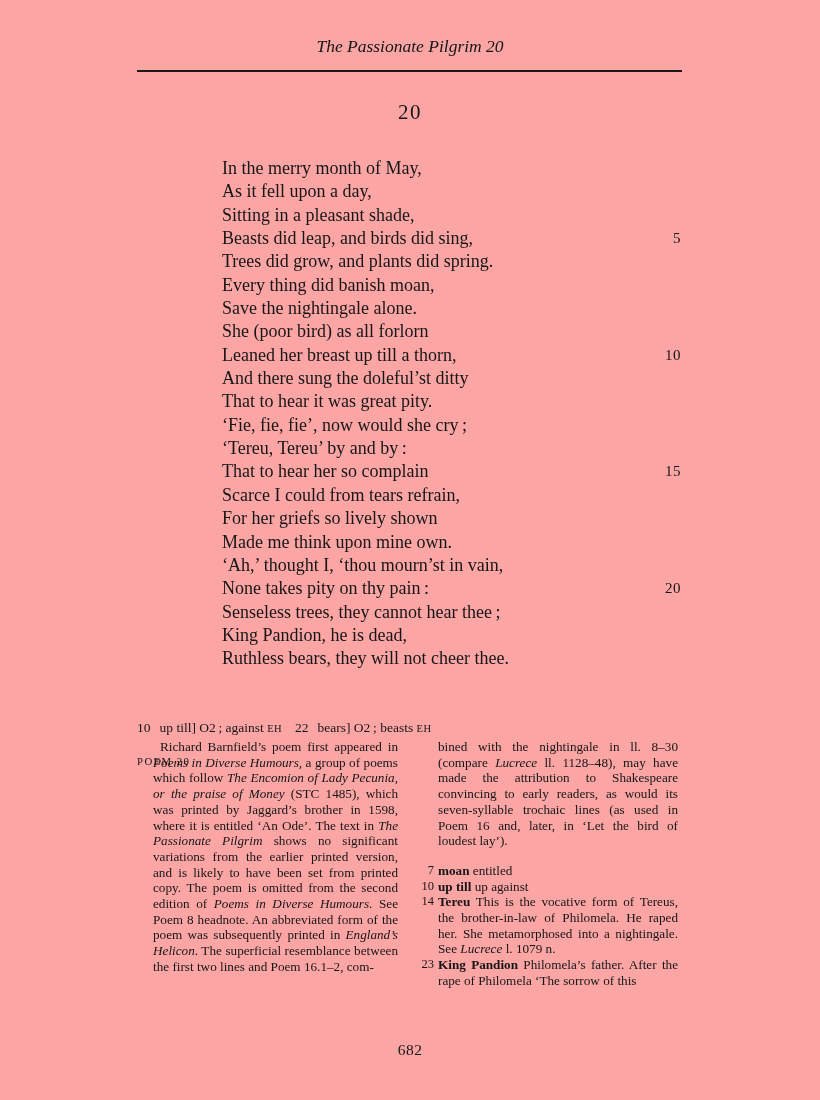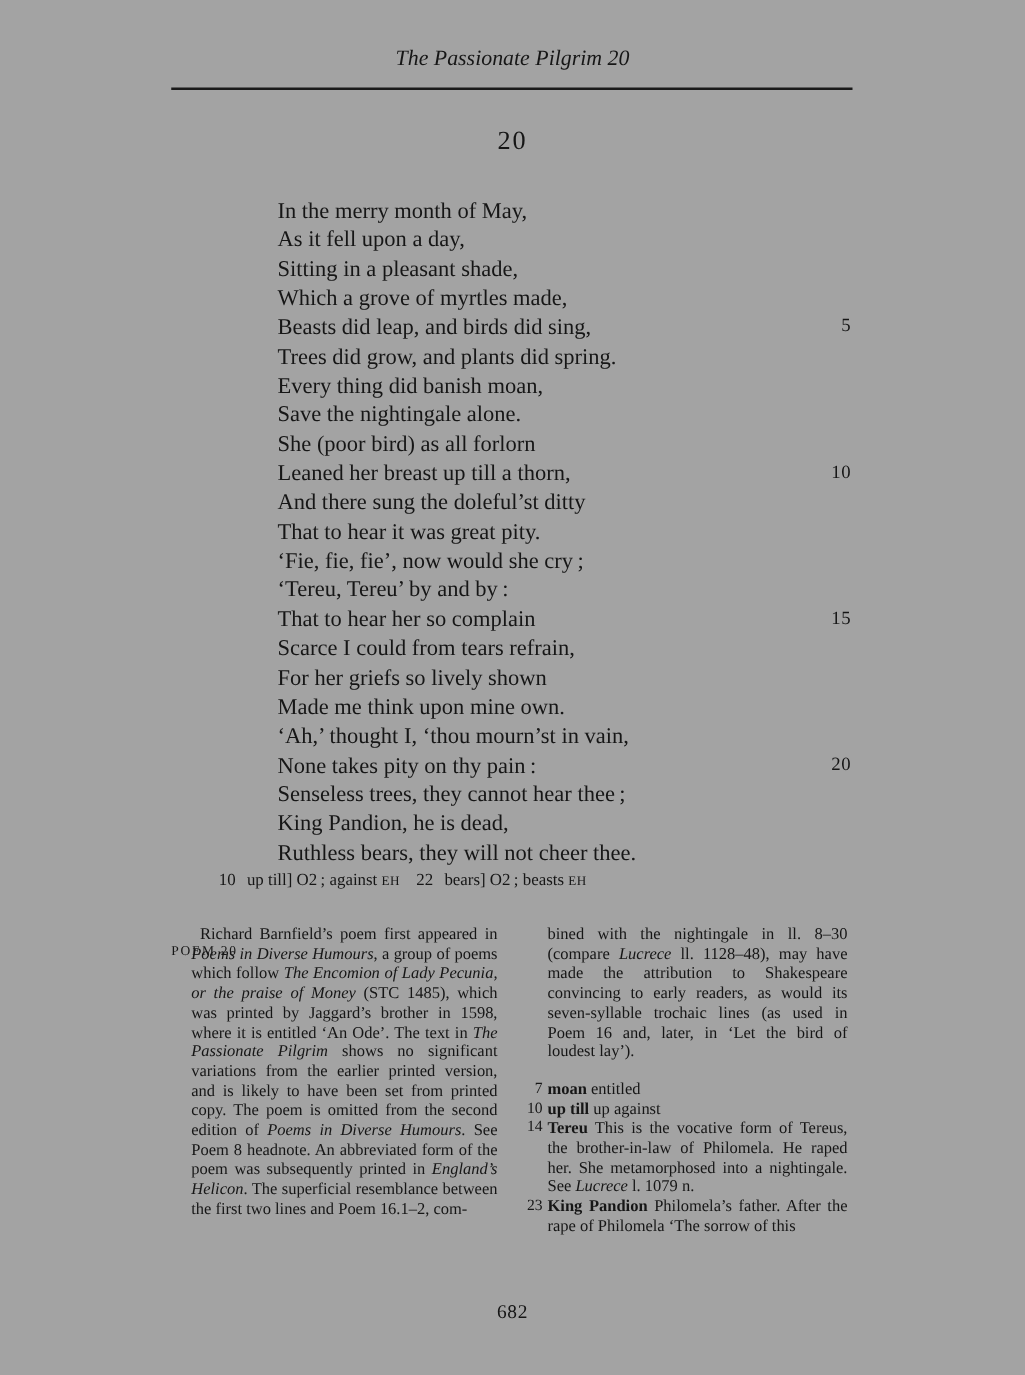--- a/index.html
+++ b/index.html
@@ -1,18 +1,18 @@
 <!DOCTYPE html>
 <html><head>
 <meta charset="utf-8">
 <title>The Passionate Pilgrim 20</title>
 <style>
   html,body{margin:0;padding:0;background:#ffffff;}
   .page{
-    position:relative;width:820px;height:1100px;background:#a3a3a3;
+    position:relative;width:820px;height:1100px;background:#fca5a5;
     color:#161616;font-family:"Liberation Serif","DejaVu Serif",serif;
     overflow:hidden;
   }
   .running-header{
     position:absolute;top:36px;left:0;width:100%;text-align:center;
     font-style:italic;font-size:17.5px;line-height:20px;
   }
   .header-rule{
     position:absolute;top:70px;left:137px;width:545px;height:1.8px;background:#1a1a1a;
   }
@@ -20,22 +20,22 @@
     position:absolute;top:100px;left:0;width:100%;text-align:center;
     font-size:21px;letter-spacing:1.5px;
   }
   .poem{
     position:absolute;top:157px;left:222px;width:459px;font-size:18px;
   }
   .pline{display:flex;height:23.35px;line-height:23.35px;}
   .pline .txt{white-space:pre;}
   .pline .num{margin-left:auto;font-size:15px;letter-spacing:0.5px;}
   .collation{
-    position:absolute;top:696px;left:137px;width:560px;
-    font-size:13.5px;line-height:16px;white-space:pre;margin-left:38px;
+    position:absolute;top:720px;left:137px;width:560px;
+    font-size:13.5px;line-height:16px;white-space:pre;
   }
   .centry{margin-right:13px;}
   .cnum{margin-right:9px;}
   .csiglum{font-size:10.5px;letter-spacing:0.4px;}
   .commentary-heading{
     position:absolute;top:755px;left:137px;
     font-size:10.8px;letter-spacing:1.4px;
   }
   .col{
     position:absolute;top:739px;font-size:13.2px;line-height:15.7px;
@@ -72,24 +72,20 @@
       <div class="pline">
         <span class="txt">In the merry month of May,</span>
         <span class="num"></span>
       </div>
       <div class="pline">
         <span class="txt">As it fell upon a day,</span>
         <span class="num"></span>
       </div>
       <div class="pline">
         <span class="txt">Sitting in a pleasant shade,</span>
-        <span class="num"></span>
-      </div>
-      <div class="pline">
-        <span class="txt">Which a grove of myrtles made,</span>
         <span class="num"></span>
       </div>
       <div class="pline">
         <span class="txt">Beasts did leap, and birds did sing,</span>
         <span class="num">5</span>
       </div>
       <div class="pline">
         <span class="txt">Trees did grow, and plants did spring.</span>
         <span class="num"></span>
       </div>

